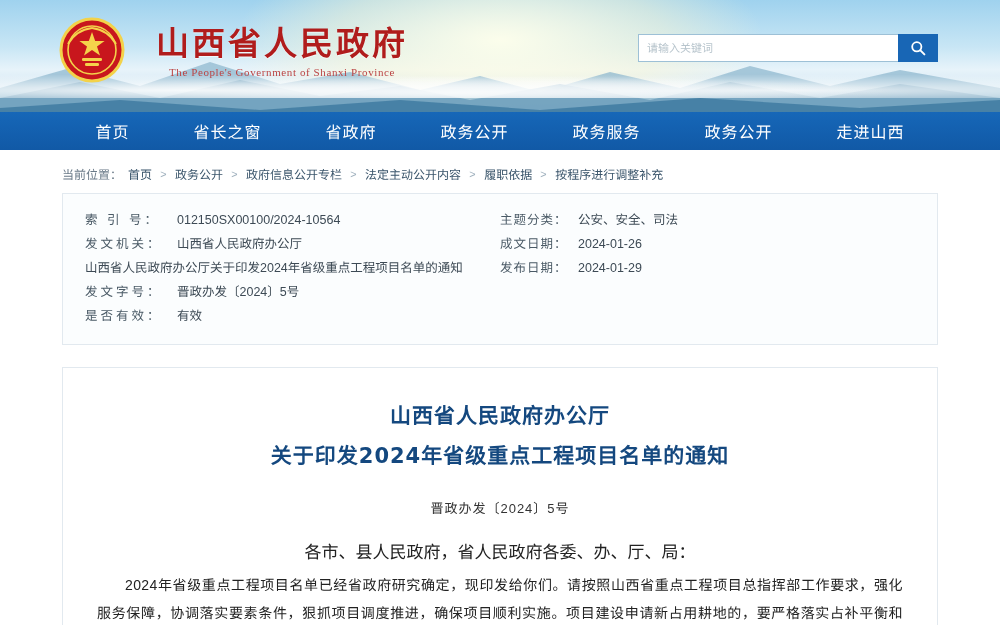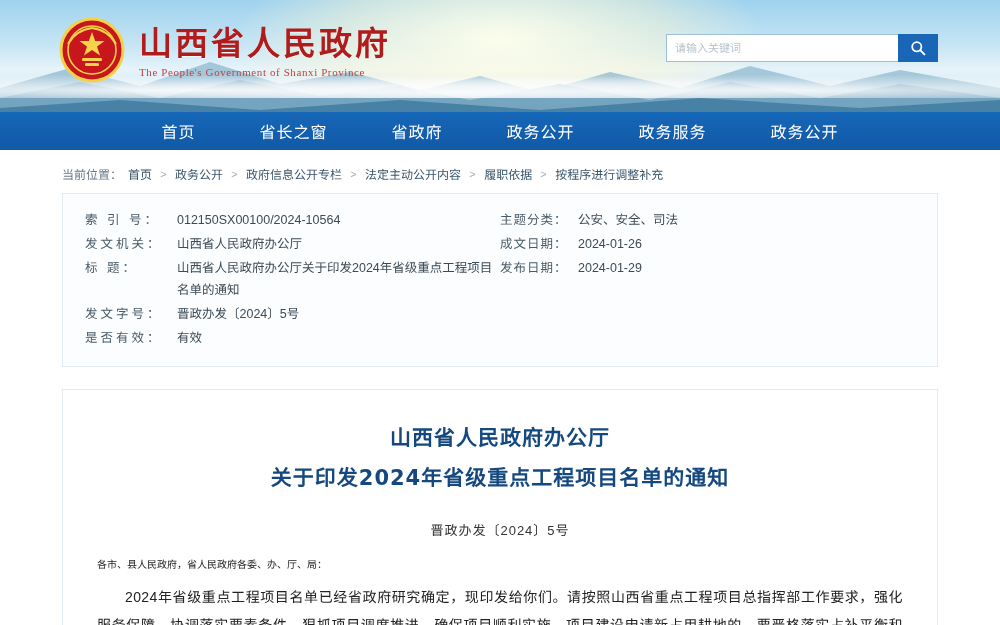--- a/index.html
+++ b/index.html
@@ -46,21 +46,21 @@
       radial-gradient(ellipse at 46% 80%, rgba(255,255,255,0.75) 0%, rgba(255,255,255,0) 60%),
       radial-gradient(ellipse at 78% 70%, rgba(255,255,255,0.8) 0%, rgba(255,255,255,0) 62%);
     pointer-events: none;
   }
 
   .brand {
     position: absolute;
     left: 56px; top: 14px;
     display: flex;
     align-items: center;
-    gap: 11px;
+    gap: 28px;
   }
   .emblem {
     width: 72px; height: 72px;
     position: relative;
     flex: 0 0 auto;
   }
   .brand-text { line-height: 1; padding-top: 4px; }
   .brand-cn {
     font-size: 33px;
     font-weight: bold;
@@ -68,30 +68,31 @@
     letter-spacing: 3px;
     font-family: "DejaVu Sans", "Liberation Sans", sans-serif;
     text-shadow: 0 1px 0 rgba(255,255,255,0.6);
   }
   .brand-en {
     margin-top: 7px;
     font-size: 11px;
     color: #b44;
     letter-spacing: 0.6px;
     font-family: "Liberation Serif", serif;
+    text-align: center;
   }
 
   .searchbox {
     position: absolute;
     right: 62px; top: 34px;
     display: flex;
     height: 28px;
   }
   .searchbox input {
-    width: 232px;
+    width: 260px;
     height: 28px;
     border: 1px solid #9dc0d6;
     border-right: none;
     background: #fff;
     padding: 0 8px;
     font-size: 12px;
     color: #333;
     outline: none;
   }
   .searchbox input::placeholder { color: #b7c4cc; font-size: 11px; }
@@ -199,24 +200,25 @@
     font-family: "DejaVu Sans", "Liberation Sans", sans-serif;
   }
   .doc .docnum {
     margin-top: 24px;
     text-align: center;
     font-size: 13px;
     color: #333;
     letter-spacing: 1px;
   }
   .doc .salut {
-    margin-top: 12px;
-    font-size: 10px;
+    margin-top: 22px;
+    font-size: 17px;
     color: #222;
     line-height: 28px;
+    text-align: center;
   }
   .doc p.body-text {
     margin: 4px 0 0 0;
     font-size: 14px;
     color: #222;
     line-height: 28px;
     text-indent: 2em;
     text-align: justify;
     letter-spacing: 0.4px;
   }
@@ -267,20 +269,21 @@
   </div>
 </div>
 
 <nav class="nav">
   <a href="#">首页</a>
   <a href="#">省长之窗</a>
   <a href="#">省政府</a>
   <a href="#">政务公开</a>
   <a href="#">政务服务</a>
   <a href="#">政务公开</a>
+  <a href="#">走进山西</a>
 </nav>
 
 <div class="crumb-wrap">
   <div class="crumb">
     <span class="label">当前位置：</span>
     <a href="#">首页</a>
     <span class="sep">&gt;</span>
     <a href="#">政务公开</a>
     <span class="sep">&gt;</span>
     <a href="#">政府信息公开专栏</a>
@@ -297,21 +300,20 @@
   <div class="meta-col left">
     <div class="meta-row">
       <span class="k">索 引 号：</span>
       <span class="v">012150SX00100/2024-10564</span>
     </div>
     <div class="meta-row">
       <span class="k">发文机关：</span>
       <span class="v">山西省人民政府办公厅</span>
     </div>
     <div class="meta-row">
-      <span class="k">标    题：</span>
       <span class="v">山西省人民政府办公厅关于印发2024年省级重点工程项目名单的通知</span>
     </div>
     <div class="meta-row">
       <span class="k">发文字号：</span>
       <span class="v">晋政办发〔2024〕5号</span>
     </div>
     <div class="meta-row">
       <span class="k">是否有效：</span>
       <span class="v">有效</span>
     </div>

